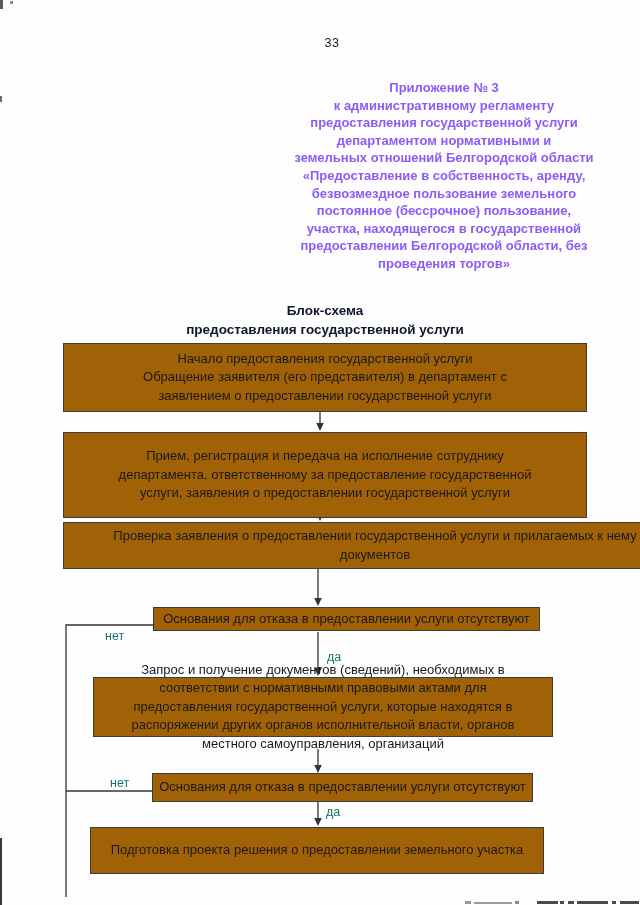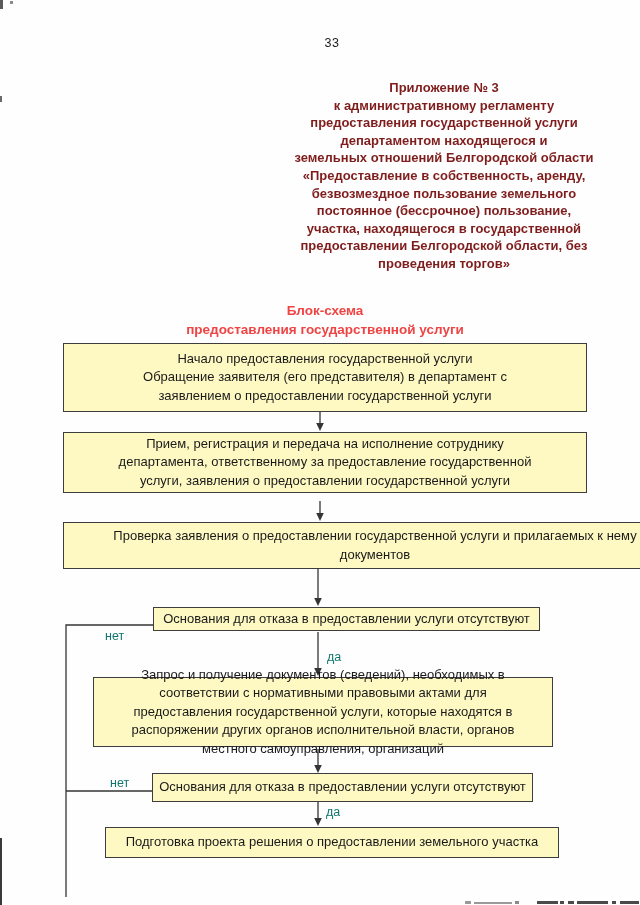--- a/index.html
+++ b/index.html
@@ -29,56 +29,56 @@
 
   .header-block {
     position: absolute;
     left: 268px;
     top: 79px;
     width: 352px;
     text-align: center;
     font-weight: bold;
     font-size: 13px;
     line-height: 17.6px;
-    color: #7f1d1d;
+    color: #8b5cf6;
   }
 
   .title-block {
     position: absolute;
     left: 120px;
     top: 302px;
     width: 410px;
     text-align: center;
     font-weight: bold;
     font-size: 13.5px;
     line-height: 18.5px;
-    color: #ef4444;
+    color: #0f172a;
   }
 
   .fc-box {
     position: absolute;
     box-sizing: border-box;
     border: 1.5px solid #3d3d3d;
-    background: #fef9c3;
+    background: #a16207;
     display: flex;
     flex-direction: column;
     align-items: center;
     justify-content: center;
     text-align: center;
     font-size: 13px;
     line-height: 18.6px;
     color: #1a1a1a;
   }
   #box-start        { left: 63px;  top: 343px; width: 524px; height: 69px; padding: 0 44px; }
-  #box-intake       { left: 63px;  top: 432px; width: 524px; height: 61px; padding: 0 44px; }
+  #box-intake       { left: 63px;  top: 432px; width: 524px; height: 86px; padding: 0 44px; }
   #box-check        { left: 63px;  top: 522px; width: 624px; height: 47px; padding: 12px 16px; }
   #box-decision-1   { left: 153px; top: 607px; width: 387px; height: 24px; }
-  #box-request-docs { left: 93px;  top: 677px; width: 460px; height: 70px; padding: 0 17px; }
+  #box-request-docs { left: 93px;  top: 677px; width: 460px; height: 60px; padding: 0 17px; }
   #box-decision-2   { left: 152px; top: 773px; width: 381px; height: 29px; }
-  #box-prepare      { left: 105px; top: 827px; width: 454px; height: 31px; }
+  #box-prepare      { left: 90px; top: 827px; width: 454px; height: 47px; }
 
   svg.connectors {
     position: absolute;
     left: 0;
     top: 0;
     width: 640px;
     height: 905px;
     pointer-events: none;
   }
 
@@ -112,21 +112,21 @@
 <body>
 
 <div class="page">
 
   <div class="page-number">33</div>
 
   <div class="header-block">
       <div>Приложение № 3</div>
       <div>к административному регламенту</div>
       <div>предоставления государственной услуги</div>
-      <div>департаментом находящегося и</div>
+      <div>департаментом нормативными и</div>
       <div>земельных отношений Белгородской области</div>
       <div>«Предоставление в собственность, аренду,</div>
       <div>безвозмездное пользование земельного</div>
       <div>постоянное (бессрочное) пользование,</div>
       <div>участка, находящегося в государственной</div>
       <div>предоставлении Белгородской области, без</div>
       <div>проведения торгов»</div>
     </div>
 
   <div class="title-block">

